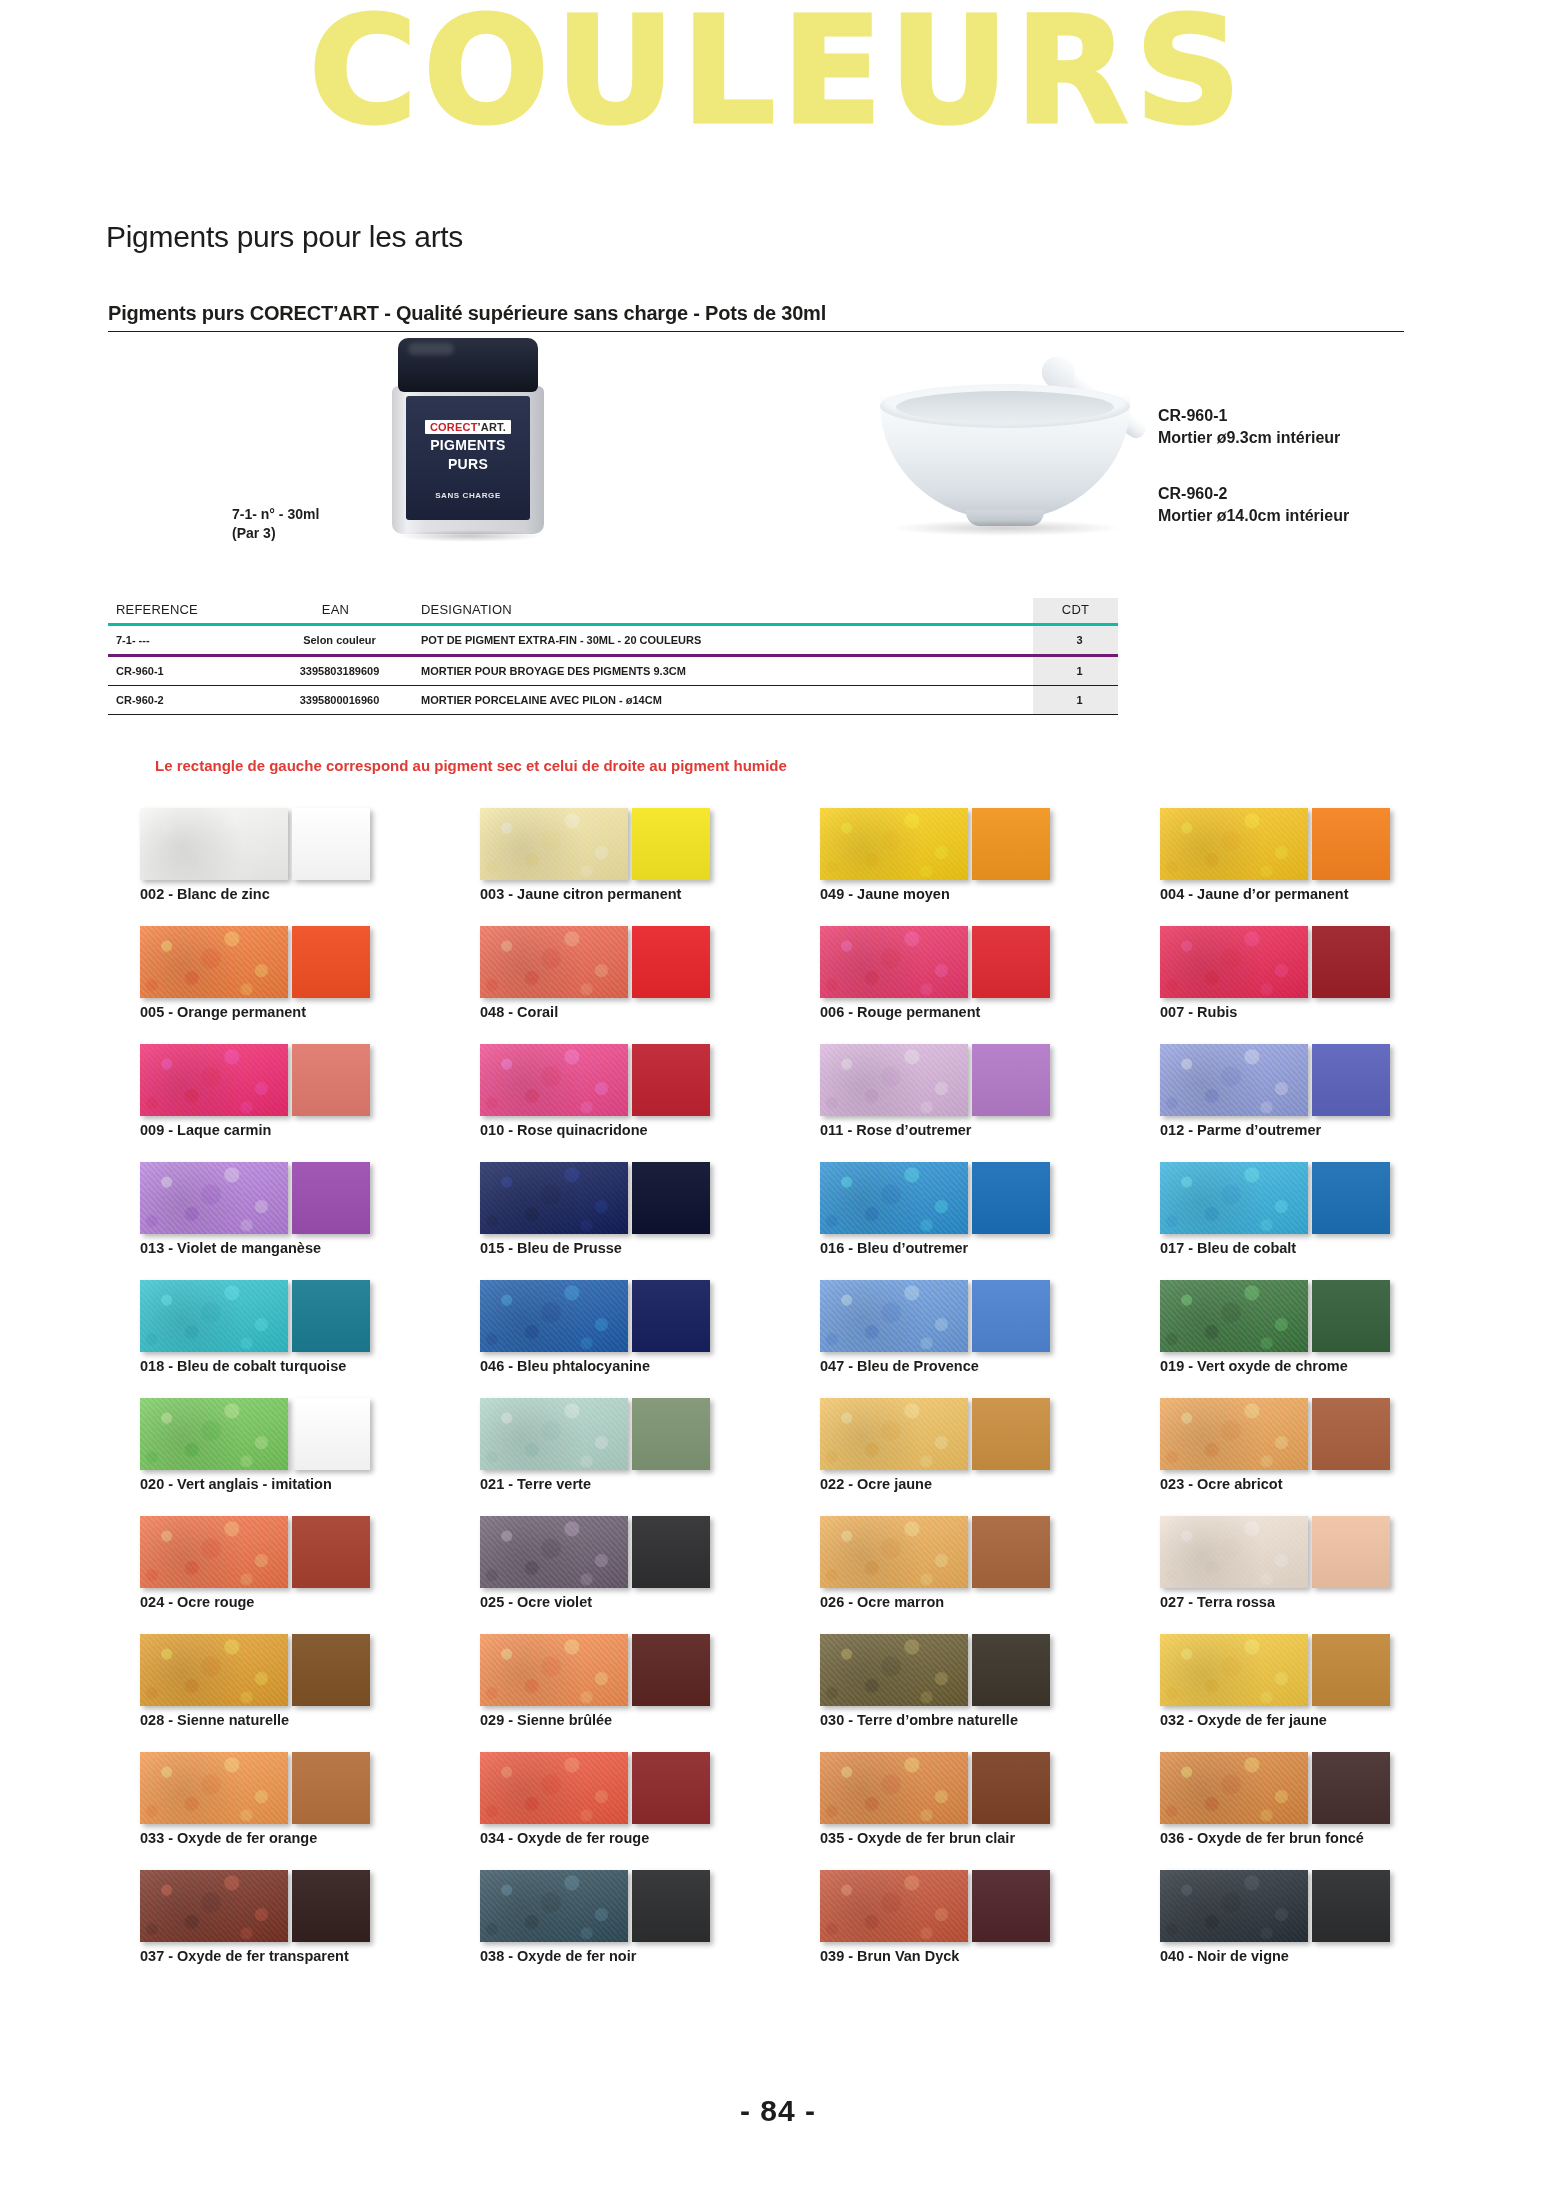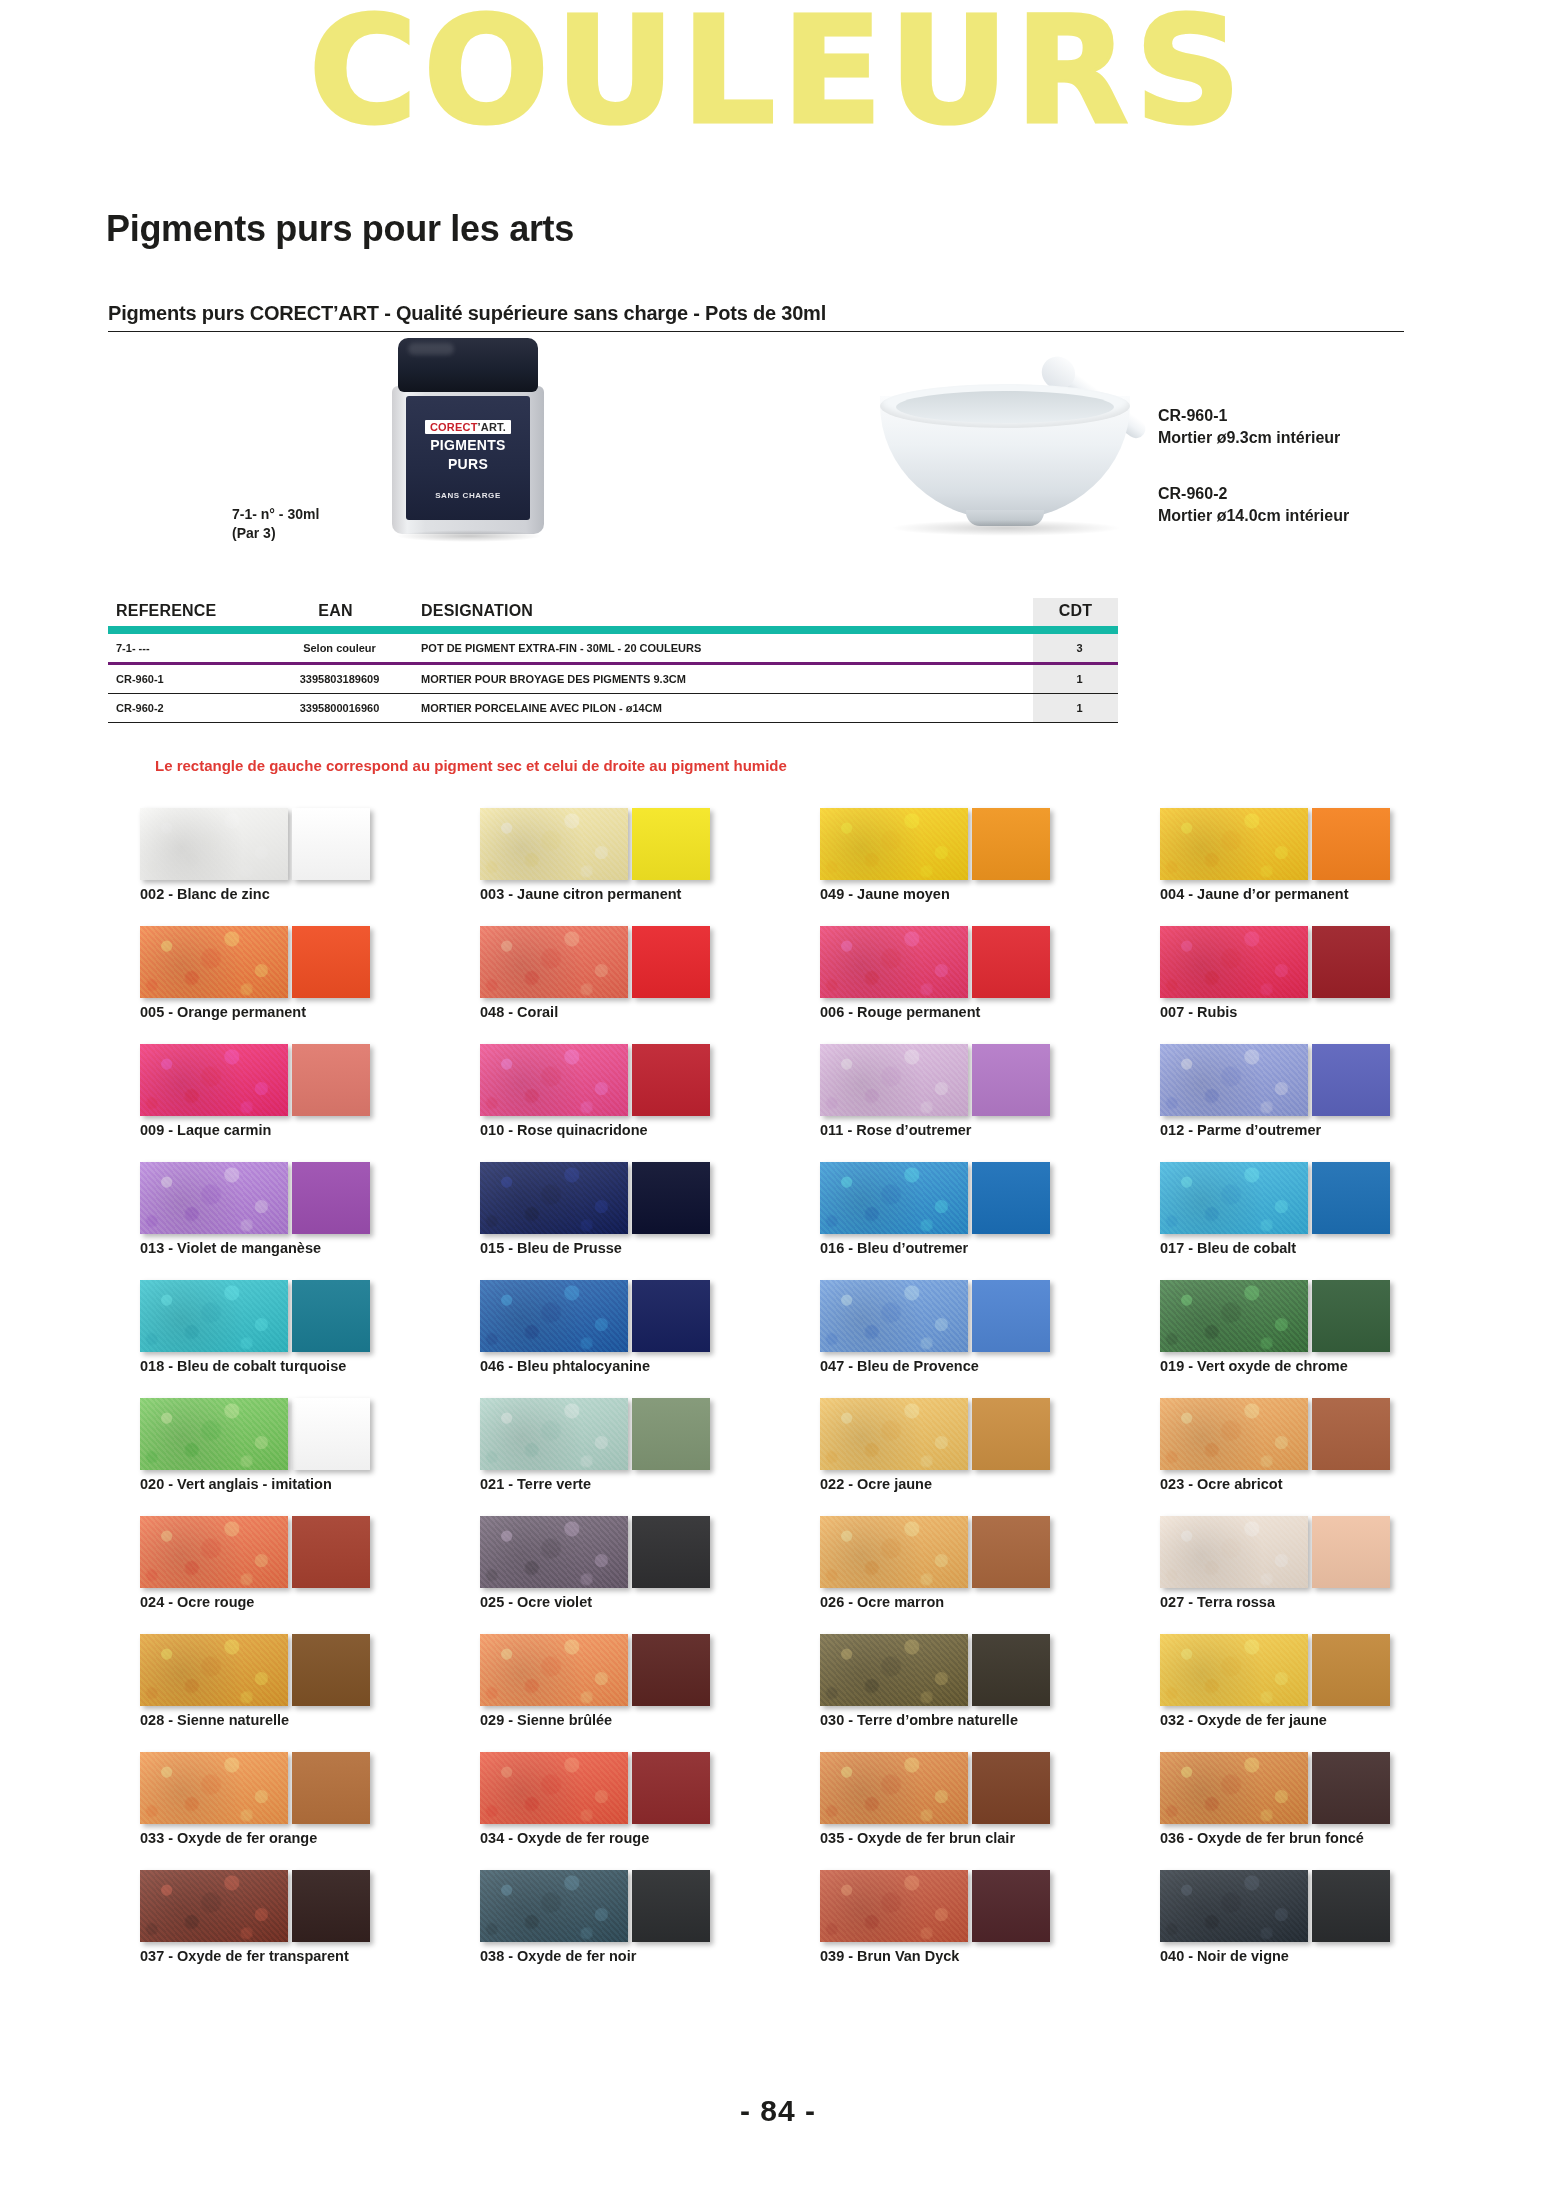--- a/index.html
+++ b/index.html
@@ -23,22 +23,22 @@
     font-weight: 700;
     font-size: 148px;
     letter-spacing: 6px;
     color: #efe87a;
     line-height: 170px;
     -webkit-text-stroke: 3px #efe87a;
   }
 
   
   .page-title {
-    position: absolute; left: 106px; top: 208px;
-    font-size: 36px; font-weight: 700; letter-spacing: -0.3px;
+    position: absolute; left: 106px; top: 220px;
+    font-size: 30px; font-weight: 400; letter-spacing: -0.3px;
     color: #1d1d1b;
   }
   .section-title {
     position: absolute; left: 108px; top: 302px;
     font-size: 20px; font-weight: 700; color: #1d1d1b;
     letter-spacing: -0.2px;
   }
   .section-rule {
     position: absolute; left: 108px; top: 331px; width: 1296px;
     border-bottom: 1.5px solid #1d1d1b;
@@ -128,22 +128,22 @@
   }
   .mc1 { left: 1158px; top: 405px; }
   .mc2 { left: 1158px; top: 483px; }
 
   
   .ref-table {
     position: absolute; left: 108px; top: 598px; width: 1010px;
     border-collapse: collapse; font-size: 11px; color: #1d1d1b;
   }
   .ref-table th {
-    text-align: left; font-size: 16px; font-weight: 700; letter-spacing: .2px;
-    padding: 4px 0 6px 8px; border-bottom: 8px solid #14b8a6;
+    text-align: left; font-size: 13px; font-weight: 400; letter-spacing: .2px;
+    padding: 4px 0 6px 8px; border-bottom: 3px solid #14b8a6;
   }
   .ref-table td {
     font-size: 11px; font-weight: 700; padding: 8px 0 8px 8px;
     border-bottom: 1.2px solid #1d1d1b;
   }
   .ref-table tr.thick td { border-bottom: 3px solid #701a75; }
   .col-ref { width: 150px; }
   .col-ean { width: 155px; text-align: center !important; }
   .col-des { width: 620px; }
   .col-cdt { width: 85px; text-align: center !important; background: #ebebeb; }

